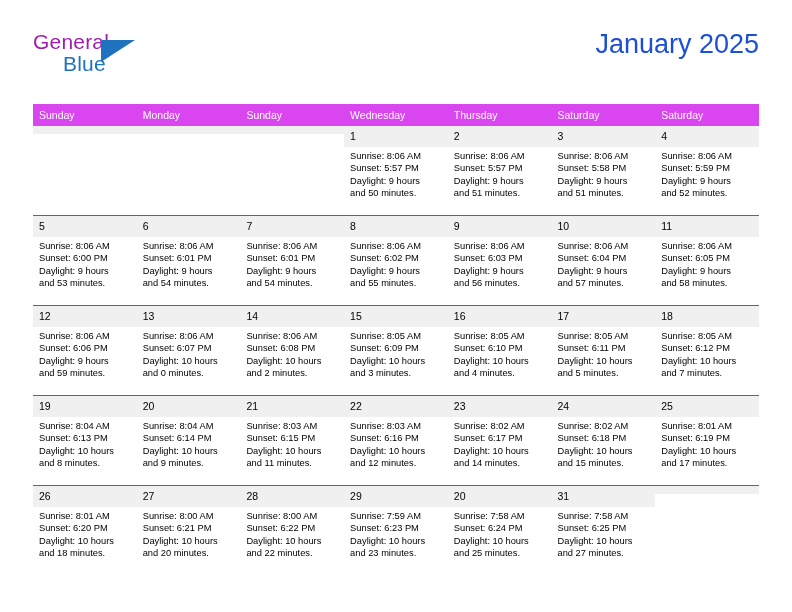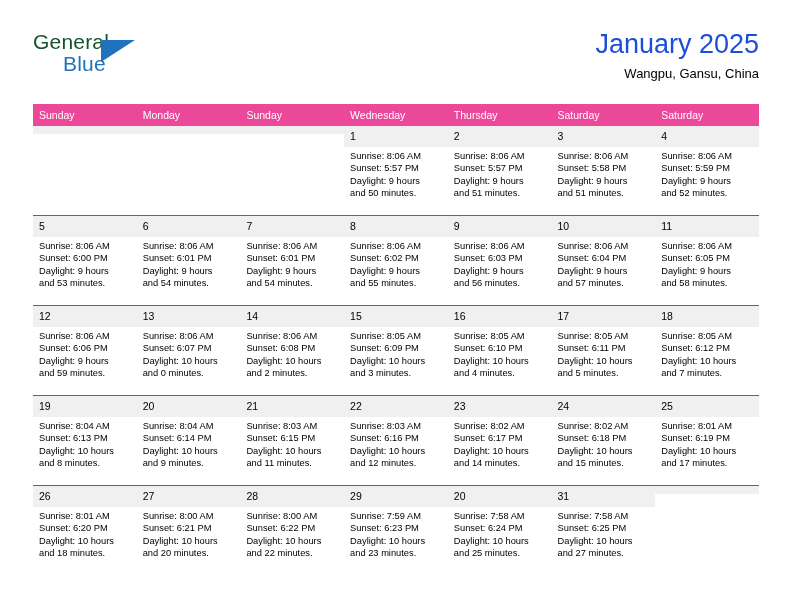--- a/index.html
+++ b/index.html
@@ -35,21 +35,21 @@
     top: 2px;
     width: 140px;
     height: 56px;
   }
   .brand-general {
     position: absolute;
     left: 0;
     top: 0;
     font-size: 21px;
     letter-spacing: 0.2px;
-    color: #14532d;
+    color: #a21caf;
     font-family: "Liberation Sans", sans-serif;
   }
   .brand-blue {
     position: absolute;
     left: 30px;
     top: 22px;
     font-size: 21px;
     letter-spacing: 0.2px;
     color: #1f72bd;
     font-family: "Liberation Sans", sans-serif;
@@ -93,21 +93,21 @@
     position: absolute;
     left: 33px;
     top: 104px;
     width: 726px;
     border-collapse: collapse;
     table-layout: fixed;
   }
   .calendar col { width: 103.71px; }
 
   .calendar thead th {
-    background: #ec4899;
+    background: #d946ef;
     color: #ffffff;
     font-size: 10.5px;
     font-weight: normal;
     text-align: left;
     padding: 5px 0 5px 6px;
     height: 12px;
     font-family: "Liberation Sans", sans-serif;
   }
 
   .calendar tbody td {
@@ -148,21 +148,20 @@
   <div class="header">
 
     <div class="brand">
       <span class="brand-general">General</span>
       <span class="brand-triangle"></span>
       <span class="brand-blue">Blue</span>
     </div>
 
     <div class="title-block">
       <div class="cal-title">January 2025</div>
-      <div class="cal-subtitle">Wangpu, Gansu, China</div>
     </div>
 
   </div>
 
   <table class="calendar">
     <colgroup>
       <col>
         <col>
         <col>
         <col>

